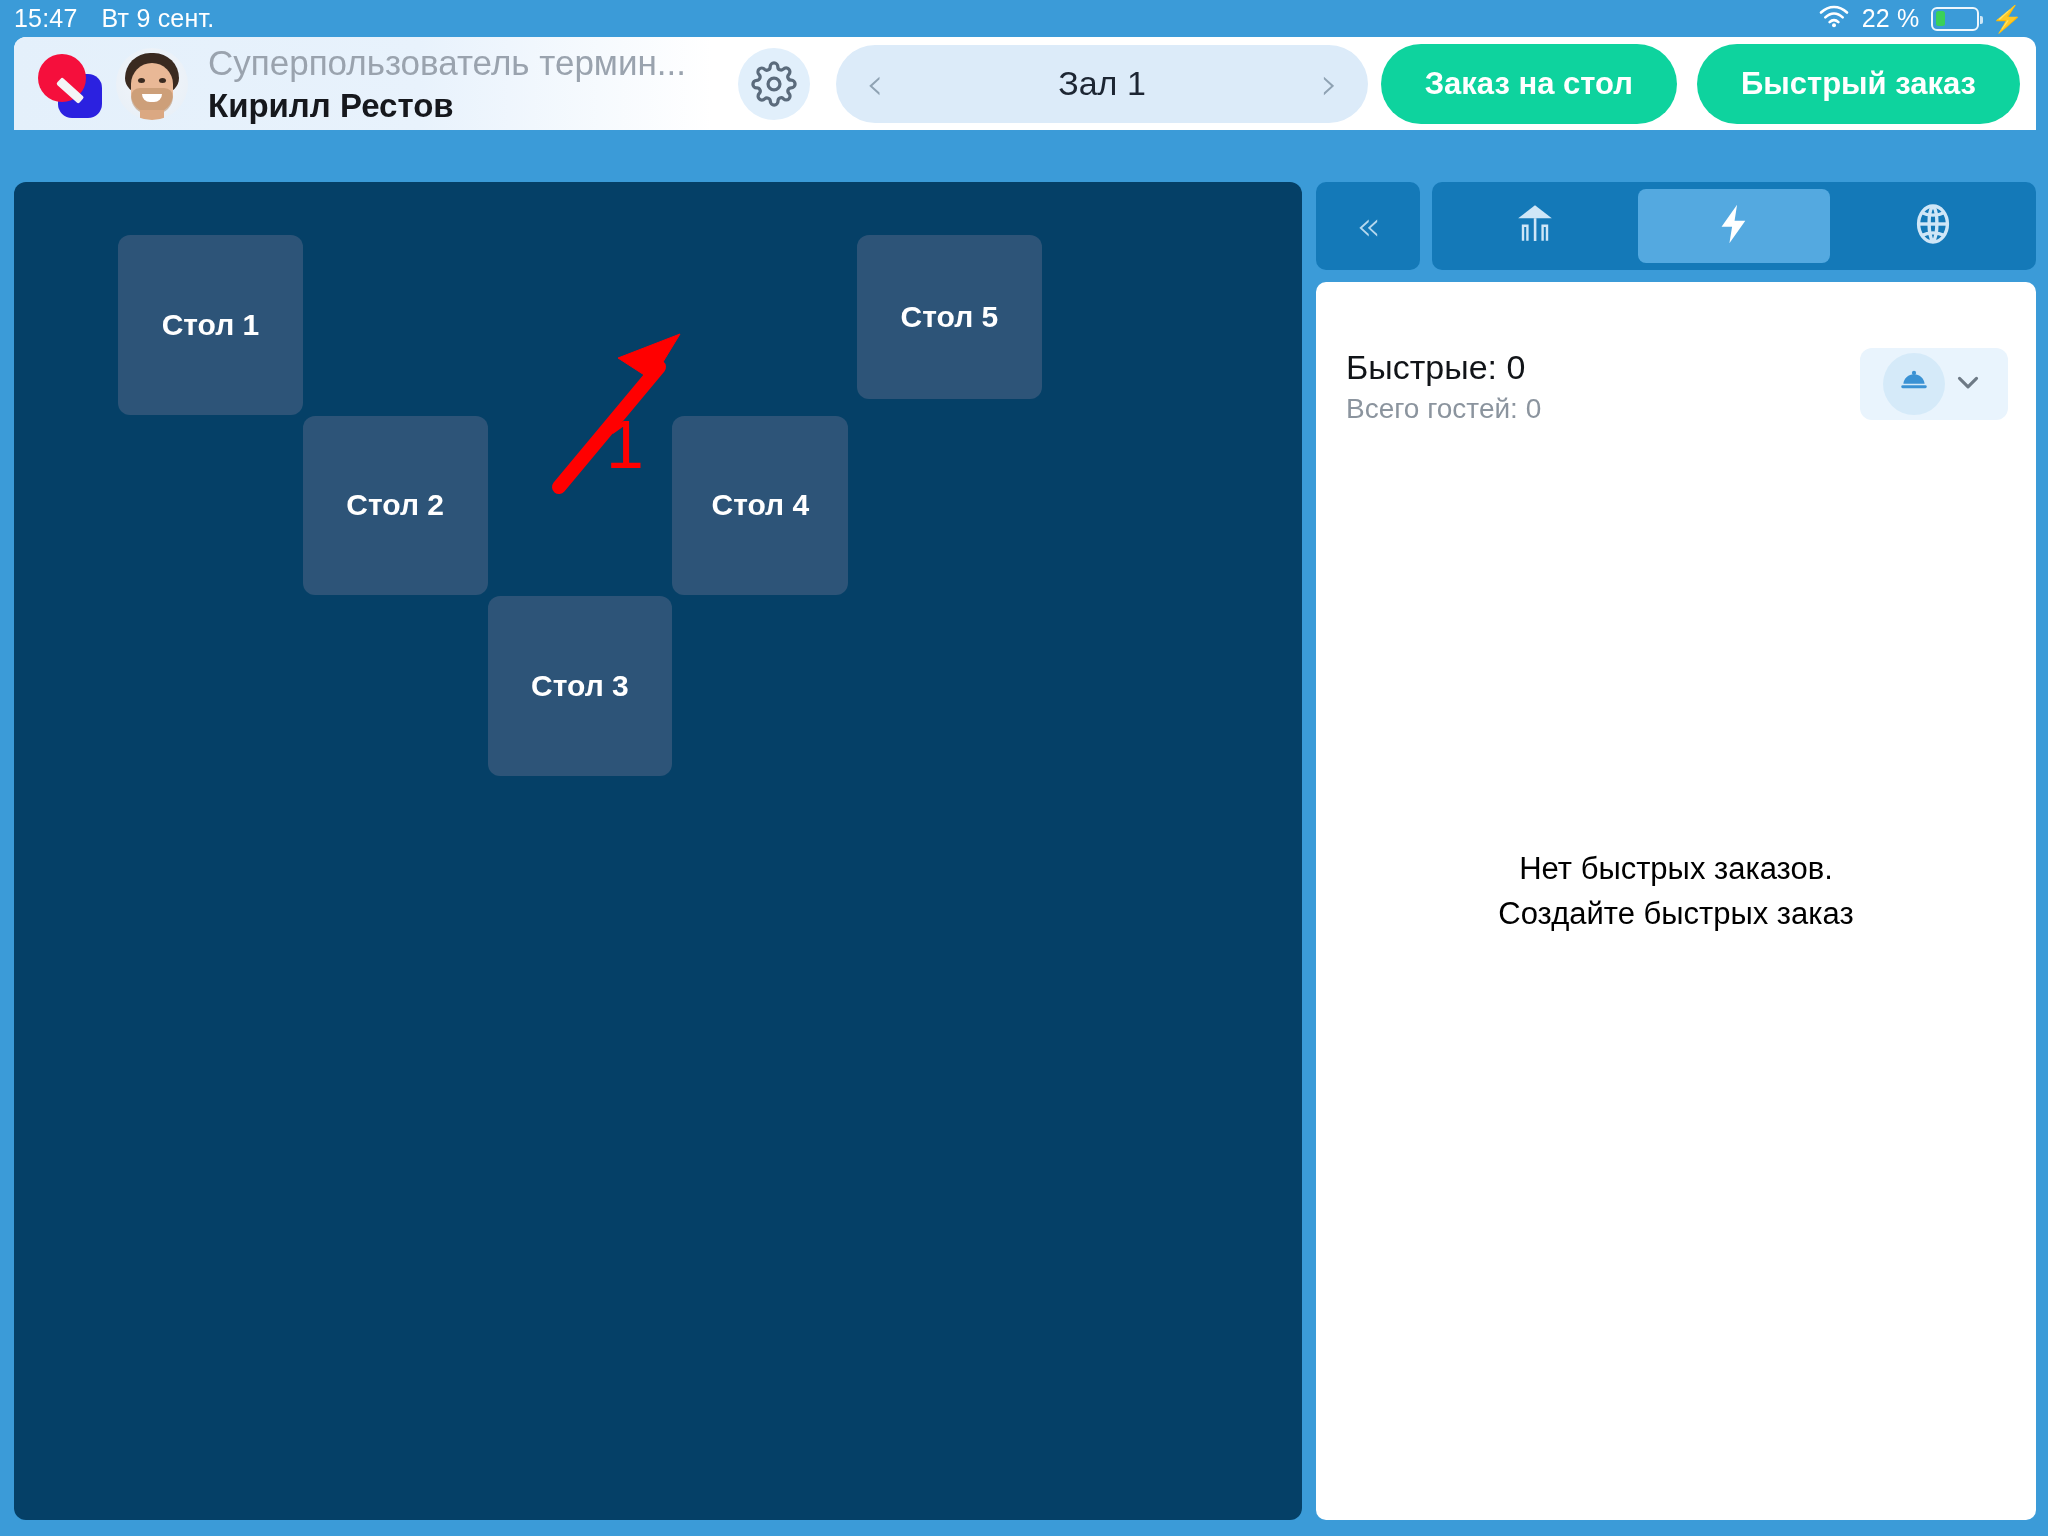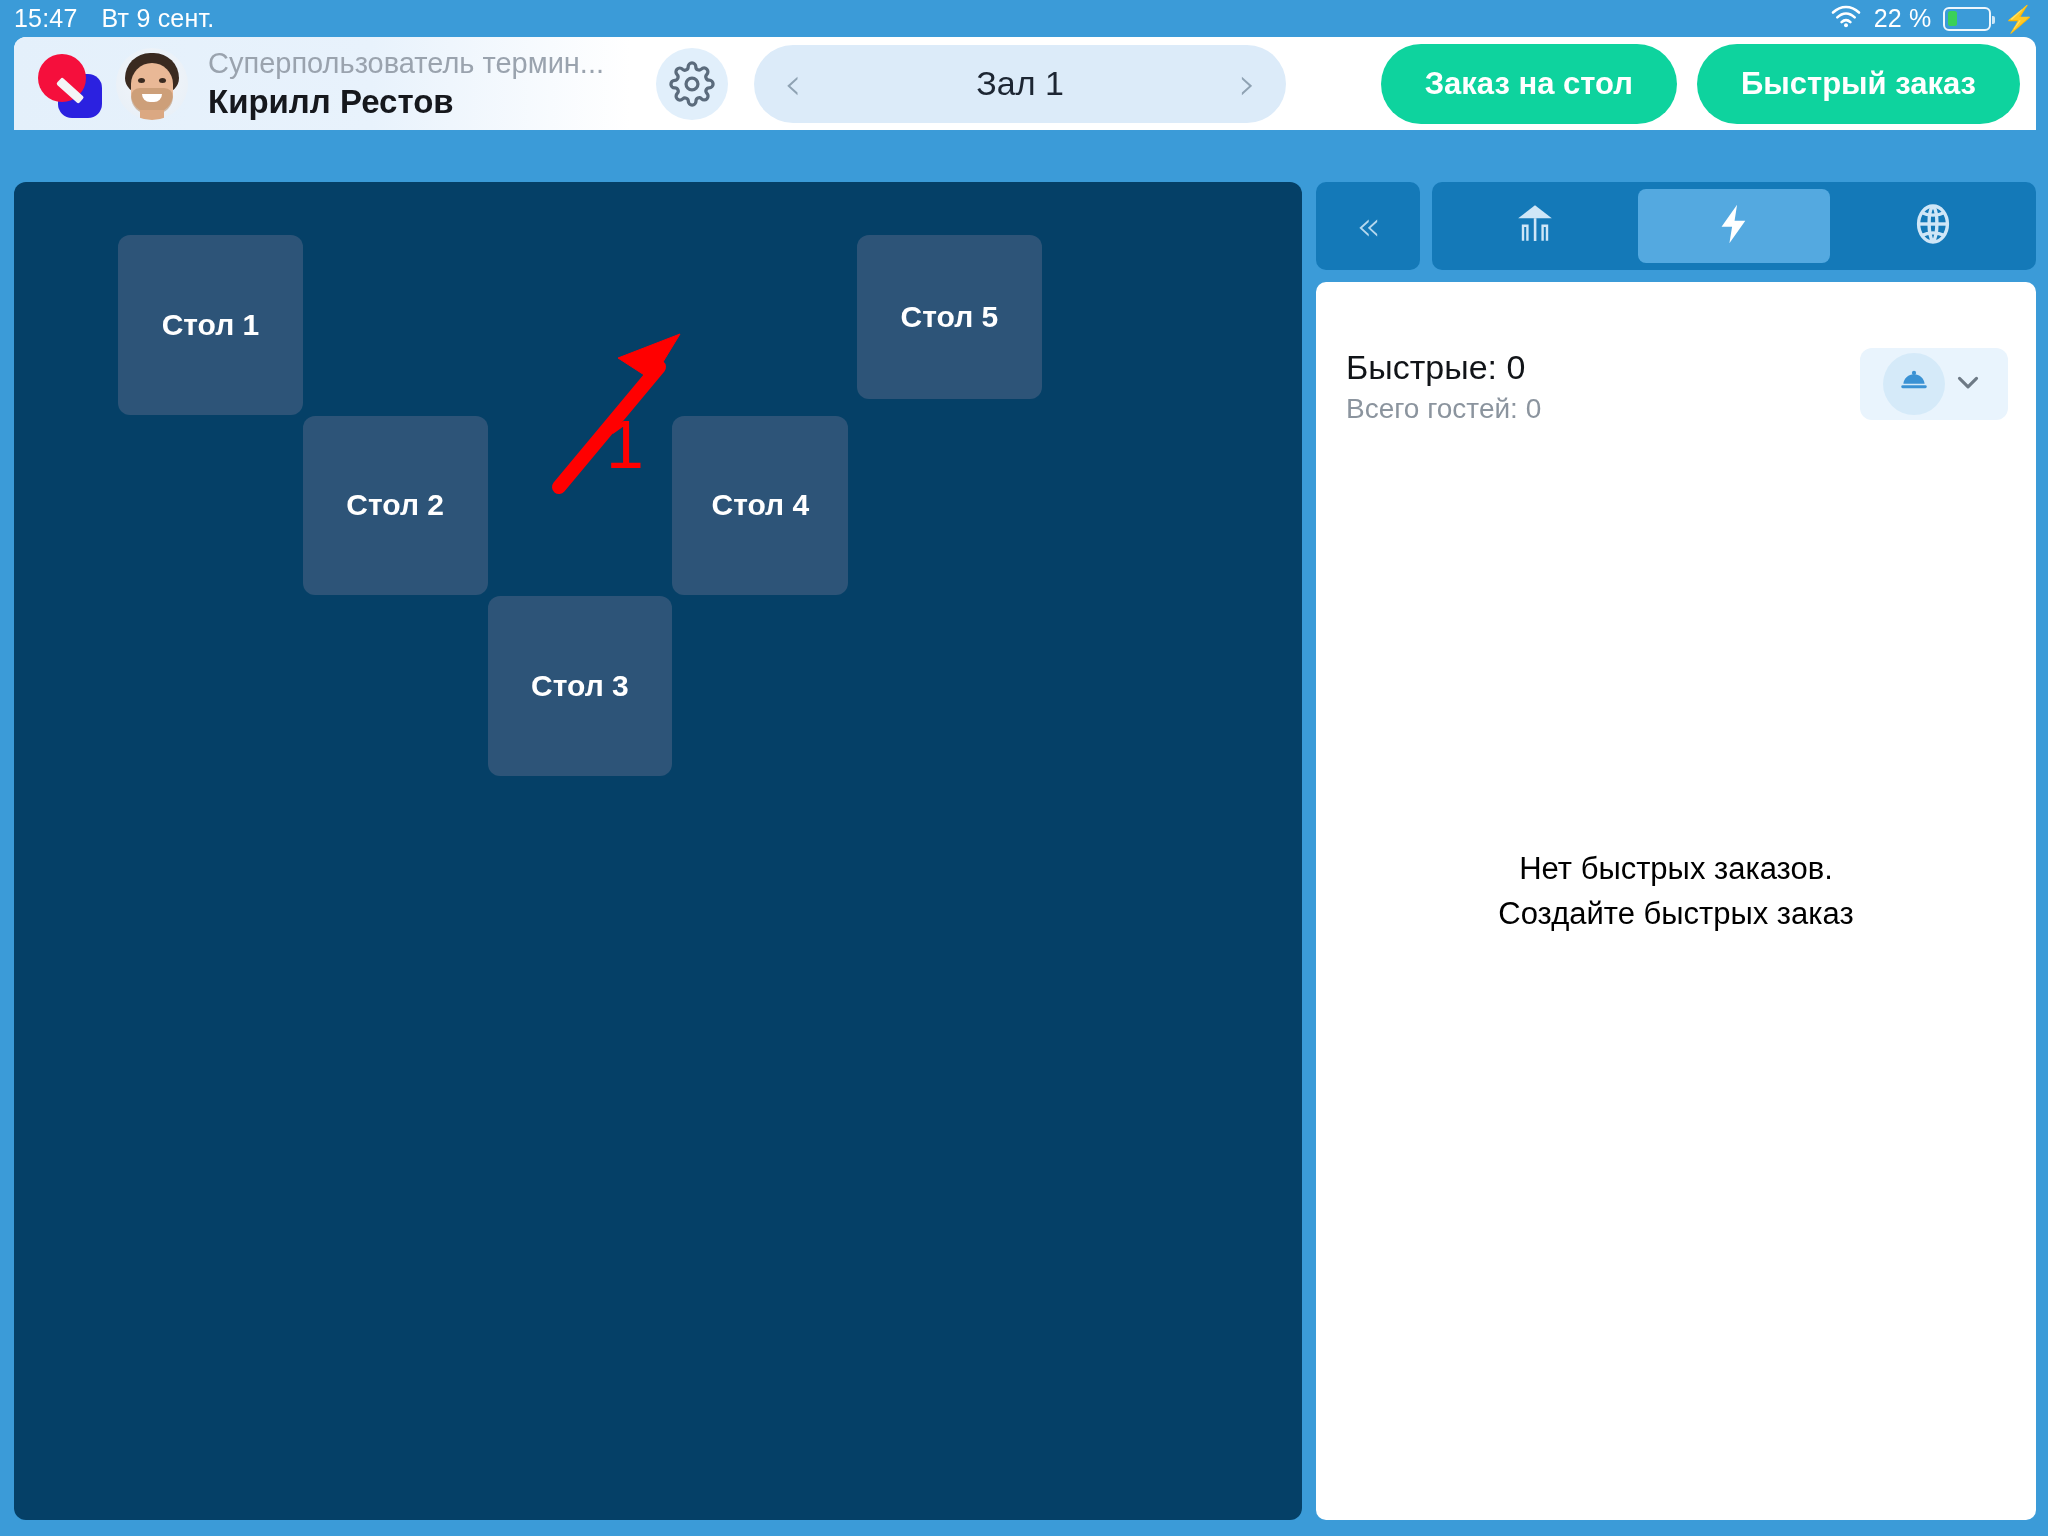--- a/index.html
+++ b/index.html
@@ -12,21 +12,21 @@
   .screen { position: relative; width: 2048px; height: 1536px; background: #3b9bd8; }
 
   
   .statusbar {
     position: absolute; left: 0; top: 0; width: 2048px; height: 37px;
     display: flex; align-items: center; color: #fff;
     font-size: 25px; letter-spacing: .2px;
   }
   .sb-time { margin-left: 14px; font-weight: 400; }
   .sb-date { margin-left: 24px; font-weight: 400; }
-  .sb-right { margin-left: auto; display: flex; align-items: center; gap: 12px; margin-right: 12px; }
+  .sb-right { margin-left: auto; display: flex; align-items: center; gap: 12px; margin-right: 24px; }
   .sb-pct { font-size: 25px; }
   .battery {
     position: relative; width: 48px; height: 24px;
     border: 2.5px solid rgba(255,255,255,.92); border-radius: 6px;
     display: flex; align-items: center; padding: 2.5px;
   }
   .battery::after {
     content:""; position:absolute; right:-6px; top:7px; width:3.5px; height:8px;
     background: rgba(255,255,255,.75); border-radius: 0 2px 2px 0;
   }
@@ -71,21 +71,21 @@
     background:#e9b896; border-radius: 21px 21px 19px 19px; }
   .av-beard { position:absolute; left:15px; top:40px; width:42px; height:26px;
     background:#b78a62; border-radius: 10px 10px 20px 20px; opacity:.55; }
   .av-eye { position:absolute; top:30px; width:7px; height:5px; background:#3a2a20; border-radius:50%; }
   .av-eye.l { left:22px; } .av-eye.r { left:43px; }
   .av-mouth { position:absolute; left:26px; top:46px; width:20px; height:8px;
     background:#fff; border-radius: 0 0 10px 10px; }
   .av-neck { position:absolute; left:24px; top:62px; width:24px; height:12px; background:#dba882; }
 
   .hdr-text { margin-left: 20px; display: flex; flex-direction: column; justify-content: center; }
-  .hdr-role { font-size: 29px; color: #9aa3ae; line-height: 1.25; white-space: nowrap; }
+  .hdr-role { font-size: 35px; color: #9aa3ae; line-height: 1.25; white-space: nowrap; }
   .hdr-name { font-size: 33px; color: #16181d; font-weight: 700; line-height: 1.25; white-space: nowrap; }
 
   .gear-btn {
     width: 72px; height: 72px; border-radius: 50%; background: #e1effb;
     display: flex; align-items: center; justify-content: center; flex: none;
     margin-left: 26px;
   }
   .gear-btn svg { display: block; }
 
   .hall-pill {

